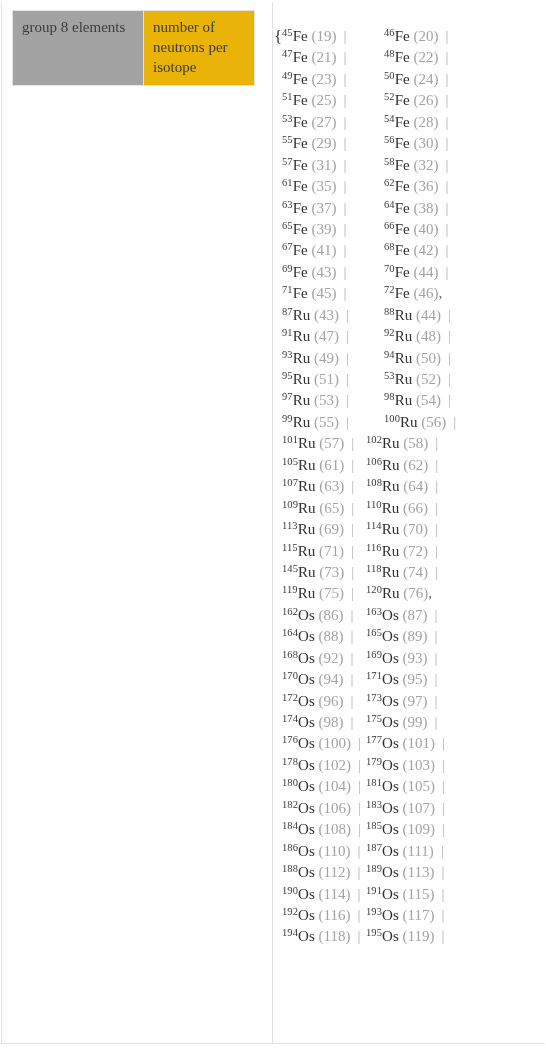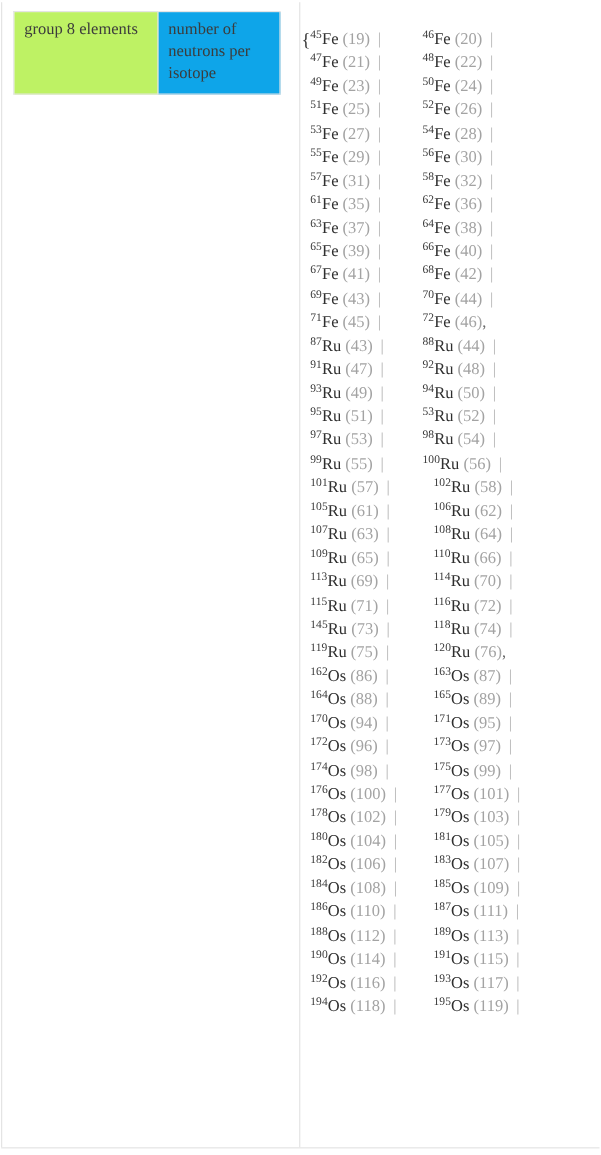--- a/index.html
+++ b/index.html
@@ -48,25 +48,25 @@
   table.prop-table td {
     border: 1px solid #e4e4e4;
     vertical-align: top;
     padding: 7px 9px 8px 9px;
     font-size: 15px;
     line-height: 1.32;
     color: #3c3c3c;
     font-family: "Liberation Serif", "DejaVu Serif", serif;
   }
   td.th-cell {
-    background: #bef264;
+    background: #a3a3a3;
     width: 112px;
   }
   td.val-cell {
-    background: #0ea5e9;
+    background: #eab308;
     width: 92px;
   }
 
   
   #right-pane {
     position: absolute;
     left: 272px;
     top: 0;
     width: 274px;
     height: 1050px;
@@ -92,21 +92,21 @@
     left: 4px;
     top: 0;
     white-space: nowrap;
   }
   .col-b {
     position: absolute;
     left: 106px;
     top: 0;
     white-space: nowrap;
   }
-  .col-b.wide { left: 116px; }
+  .col-b.wide { left: 88px; }
 
   .iso { white-space: nowrap; }
   .iso sup {
     font-size: 0.70em;
     vertical-align: 0.52em;
     line-height: 0;
     letter-spacing: 0.1px;
   }
   .sym { font-size: 15px; color: #2f2f2f; }
   .neu { color: #a3a3a3; font-size: 15px; }
@@ -257,20 +257,24 @@
         </div>
         <div class="iso-line">
           <span class="col-a"><span class="iso"><sup>162</sup><span class="sym">Os</span><span class="neu">&nbsp;(86)</span><span class="sep">|</span></span></span>
           <span class="col-b wide"><span class="iso"><sup>163</sup><span class="sym">Os</span><span class="neu">&nbsp;(87)</span><span class="sep">|</span></span></span>
         </div>
         <div class="iso-line">
           <span class="col-a"><span class="iso"><sup>164</sup><span class="sym">Os</span><span class="neu">&nbsp;(88)</span><span class="sep">|</span></span></span>
           <span class="col-b wide"><span class="iso"><sup>165</sup><span class="sym">Os</span><span class="neu">&nbsp;(89)</span><span class="sep">|</span></span></span>
         </div>
         <div class="iso-line">
+          <span class="col-a"><span class="iso"><sup>168</sup><span class="sym">Os</span><span class="neu">&nbsp;(92)</span><span class="sep">|</span></span></span>
+          <span class="col-b wide"><span class="iso"><sup>169</sup><span class="sym">Os</span><span class="neu">&nbsp;(93)</span><span class="sep">|</span></span></span>
+        </div>
+        <div class="iso-line">
           <span class="col-a"><span class="iso"><sup>170</sup><span class="sym">Os</span><span class="neu">&nbsp;(94)</span><span class="sep">|</span></span></span>
           <span class="col-b wide"><span class="iso"><sup>171</sup><span class="sym">Os</span><span class="neu">&nbsp;(95)</span><span class="sep">|</span></span></span>
         </div>
         <div class="iso-line">
           <span class="col-a"><span class="iso"><sup>172</sup><span class="sym">Os</span><span class="neu">&nbsp;(96)</span><span class="sep">|</span></span></span>
           <span class="col-b wide"><span class="iso"><sup>173</sup><span class="sym">Os</span><span class="neu">&nbsp;(97)</span><span class="sep">|</span></span></span>
         </div>
         <div class="iso-line">
           <span class="col-a"><span class="iso"><sup>174</sup><span class="sym">Os</span><span class="neu">&nbsp;(98)</span><span class="sep">|</span></span></span>
           <span class="col-b wide"><span class="iso"><sup>175</sup><span class="sym">Os</span><span class="neu">&nbsp;(99)</span><span class="sep">|</span></span></span>

